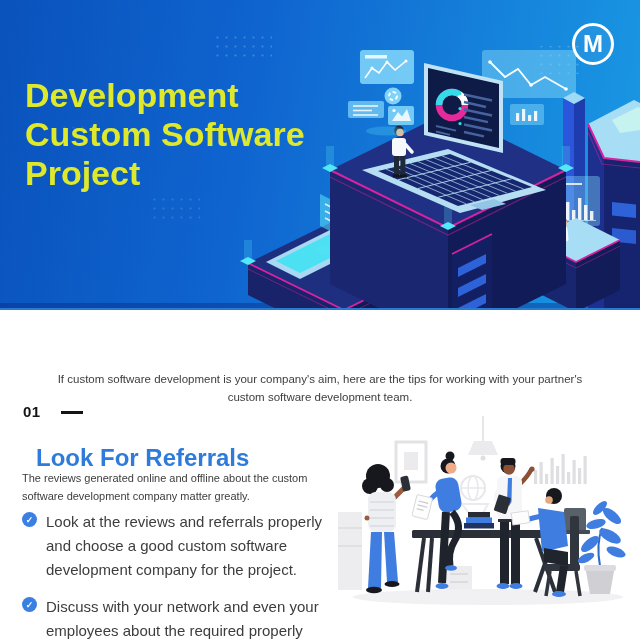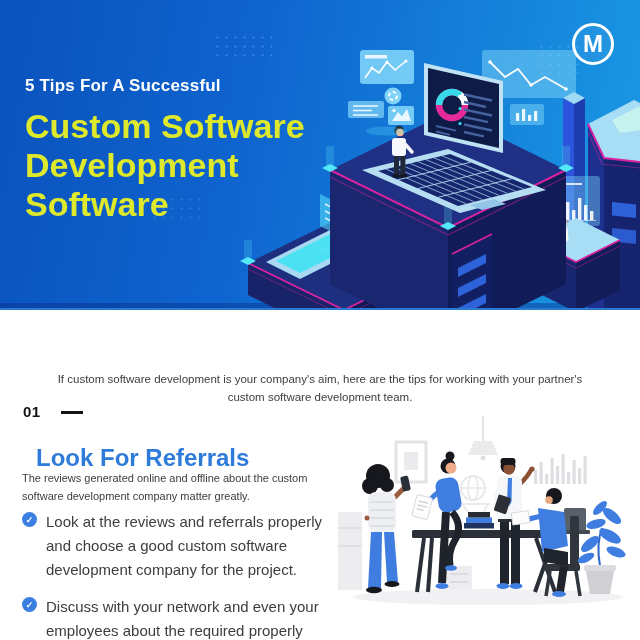--- a/index.html
+++ b/index.html
@@ -262,25 +262,24 @@
       </g>
       <ellipse cx="386" cy="131" rx="20" ry="4.5" fill="rgba(90,228,250,0.25)"></ellipse>
     </g>
   </svg>
 
   <div class="logo">
     <span>M</span>
   </div>
 
   <div class="banner-text">
-    <h3 class="kicker">5 Tips For A Successful</h3>
     <h1 class="title">
+        <span>Development</span>
         <span>Custom Software</span>
-        <span>Development</span>
-        <span>Software</span>
+        <span>Project</span>
       </h1>
   </div>
 </header>
 
 <p class="intro">If custom software development is your company's aim, here are the tips for working with your partner's custom software development team.</p>
 
 <div class="section-number">
   <span>01</span>
   <span class="dash"></span>
 </div>

